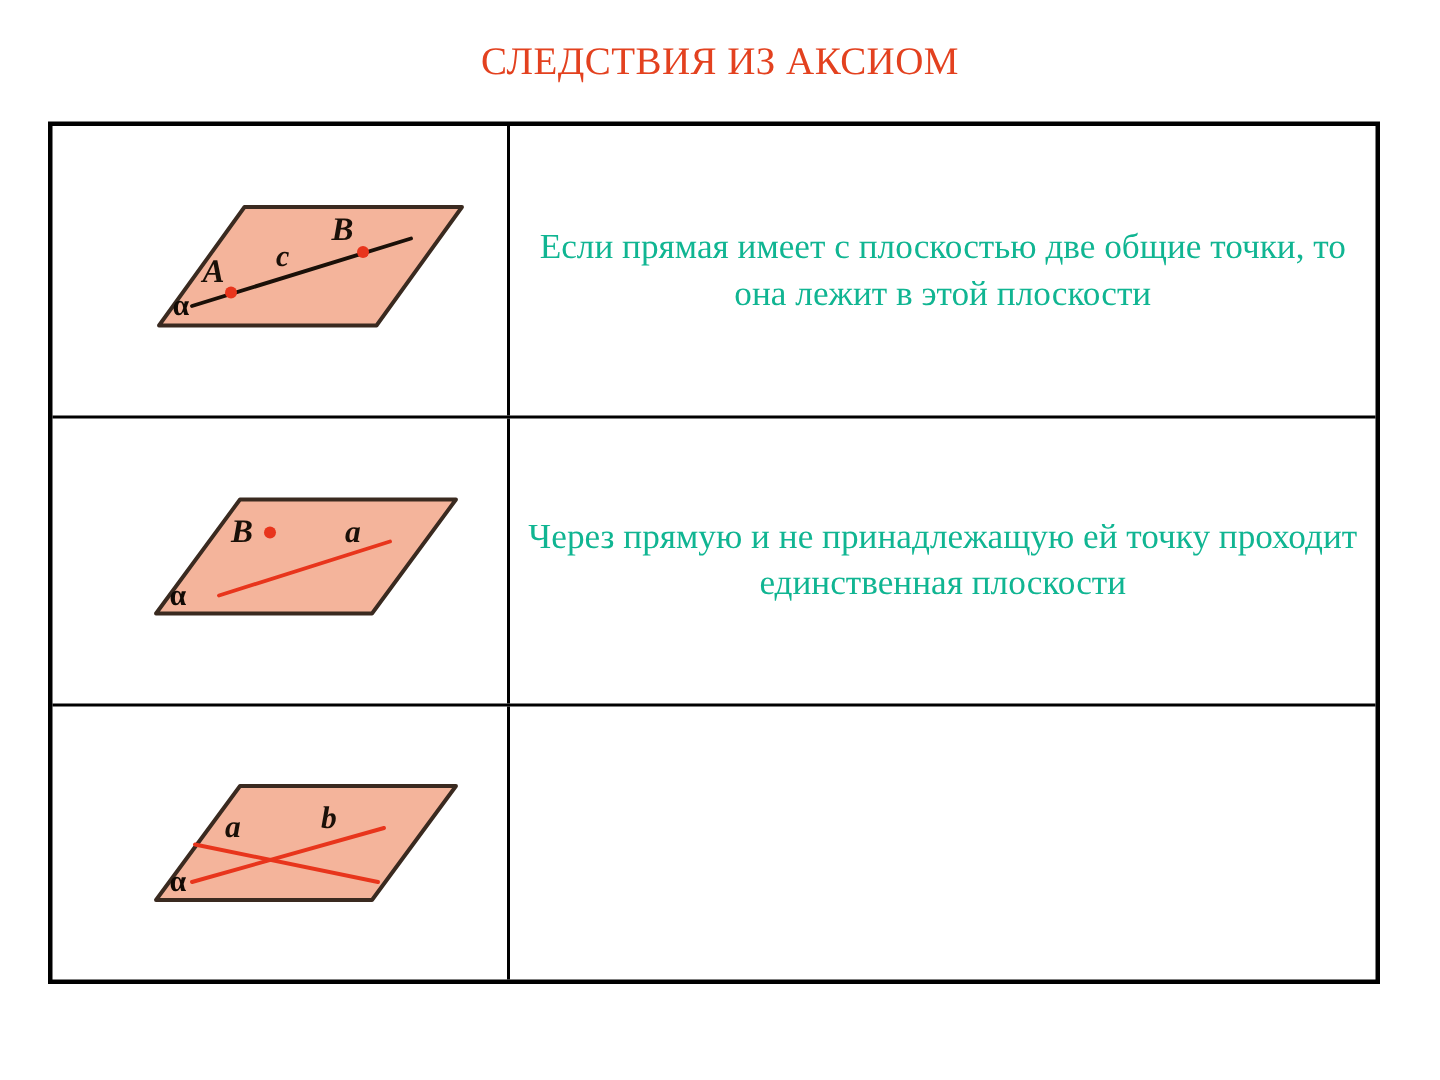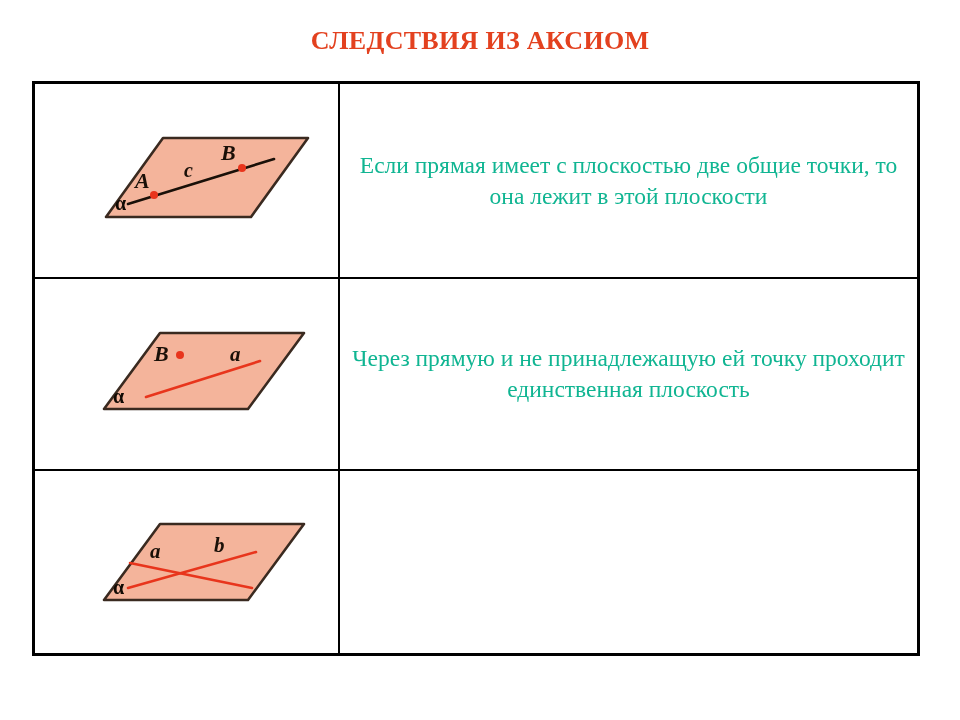--- a/index.html
+++ b/index.html
@@ -20,21 +20,21 @@
     background: #ffffff;
   }
   .page-title {
     position: absolute;
     left: 0;
     top: 26px;
     width: 960px;
     text-align: center;
     color: #E3411F;
     font-size: 26px;
-    font-weight: 700;
+    font-weight: 400;
     letter-spacing: 0.3px;
     font-family: "Liberation Serif", "DejaVu Serif", serif;
   }
   .axioms-table {
     position: absolute;
     left: 32px;
     top: 81px;
     width: 888px;
     height: 575px;
     border: 3px solid #000000;
@@ -124,21 +124,21 @@
         <svg width="262" height="110" viewBox="0 0 262 110">
           <polygon points="48,90 104,14 248,14 192,90" fill="#F4B49B" stroke="#3A2A20" stroke-width="2.6" stroke-linejoin="round"></polygon>
           <line x1="90" y1="78" x2="204" y2="42" stroke="#E8351C" stroke-width="2.6" stroke-linecap="round"></line>
           <circle cx="124" cy="36" r="4" fill="#E8351C"></circle>
           <text class="fig-label" x="98" y="42" font-size="22">B</text>
           <text class="fig-label" x="174" y="42" font-size="21">a</text>
           <text class="fig-label-alpha" x="57" y="84" font-size="20">α</text>
         </svg>
       </div>
       <div class="cell-text">
-        <div class="statement">Через прямую и не принадлежащую ей точку проходит единственная плоскость</div>
+        <div class="statement">Через прямую и не принадлежащую ей точку проходит единственная плоскости</div>
       </div>
     </div>
 
     <div class="table-row row-3">
       <div class="cell-figure">
         <svg width="262" height="110" viewBox="0 0 262 110">
           <polygon points="48,92 104,16 248,16 192,92" fill="#F4B49B" stroke="#3A2A20" stroke-width="2.6" stroke-linejoin="round"></polygon>
           <line x1="74" y1="55" x2="196" y2="80" stroke="#E8351C" stroke-width="2.6" stroke-linecap="round"></line>
           <line x1="72" y1="80" x2="200" y2="44" stroke="#E8351C" stroke-width="2.6" stroke-linecap="round"></line>
           <text class="fig-label" x="94" y="50" font-size="21">a</text>

